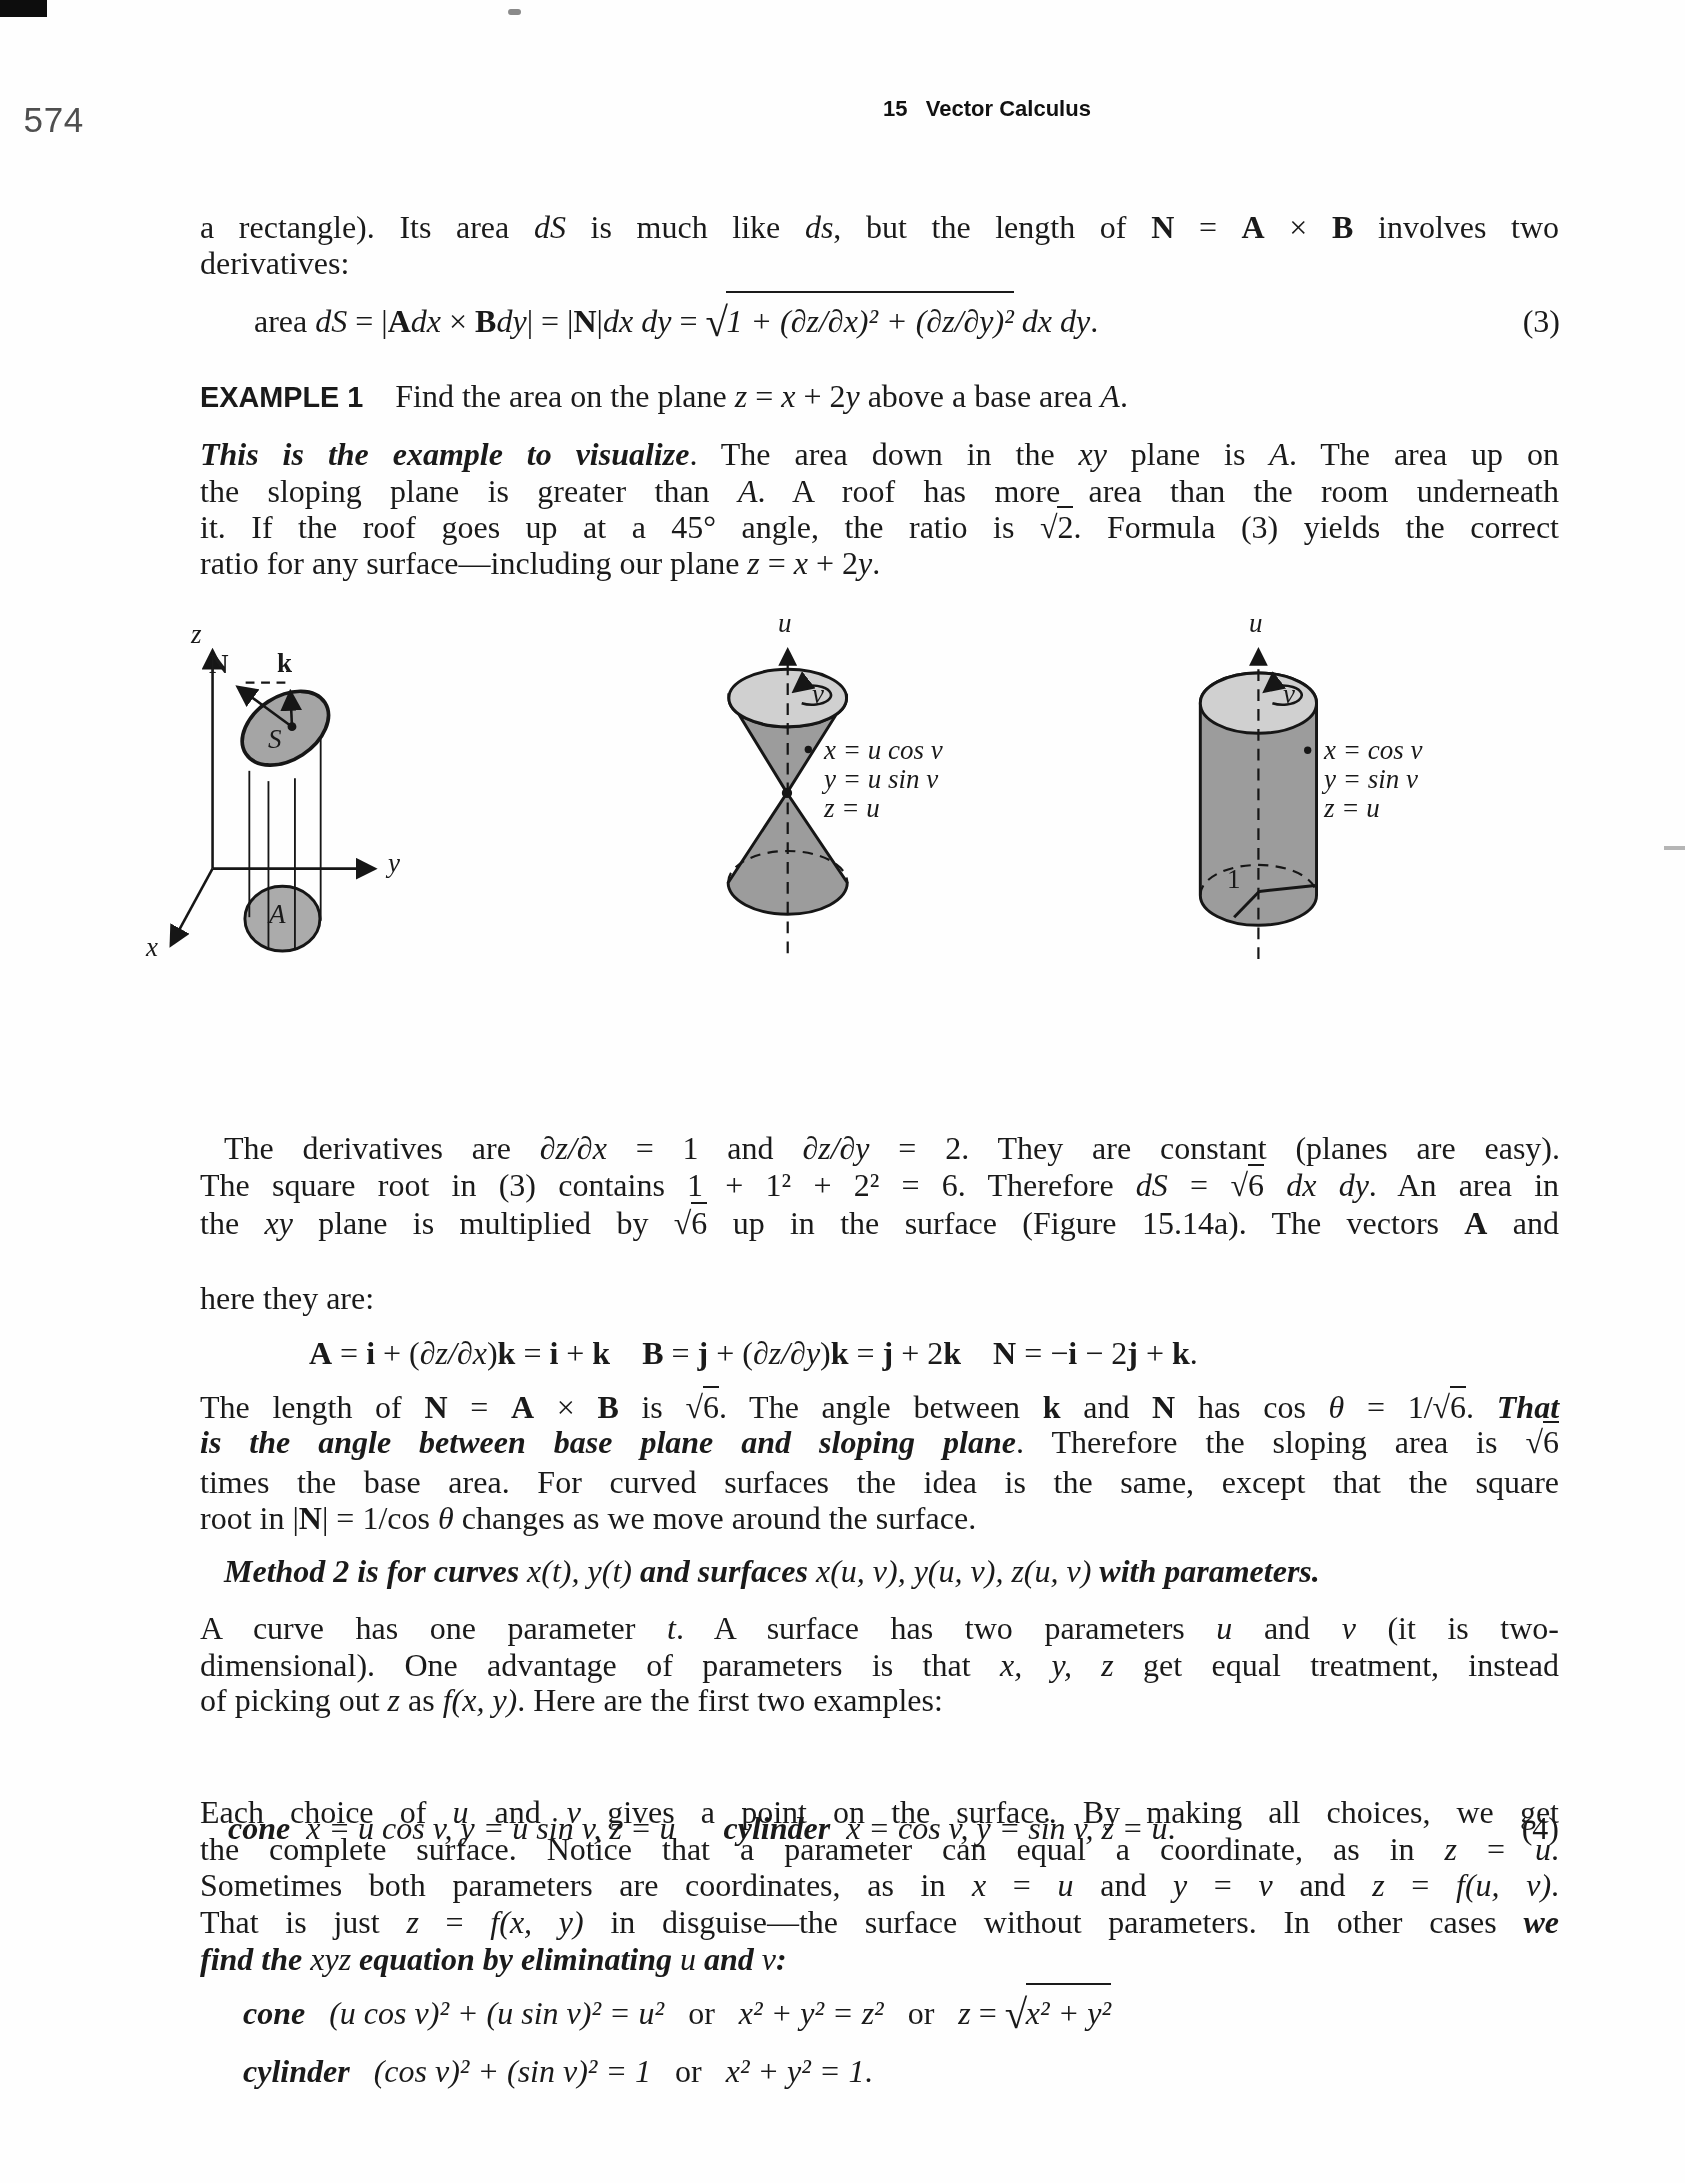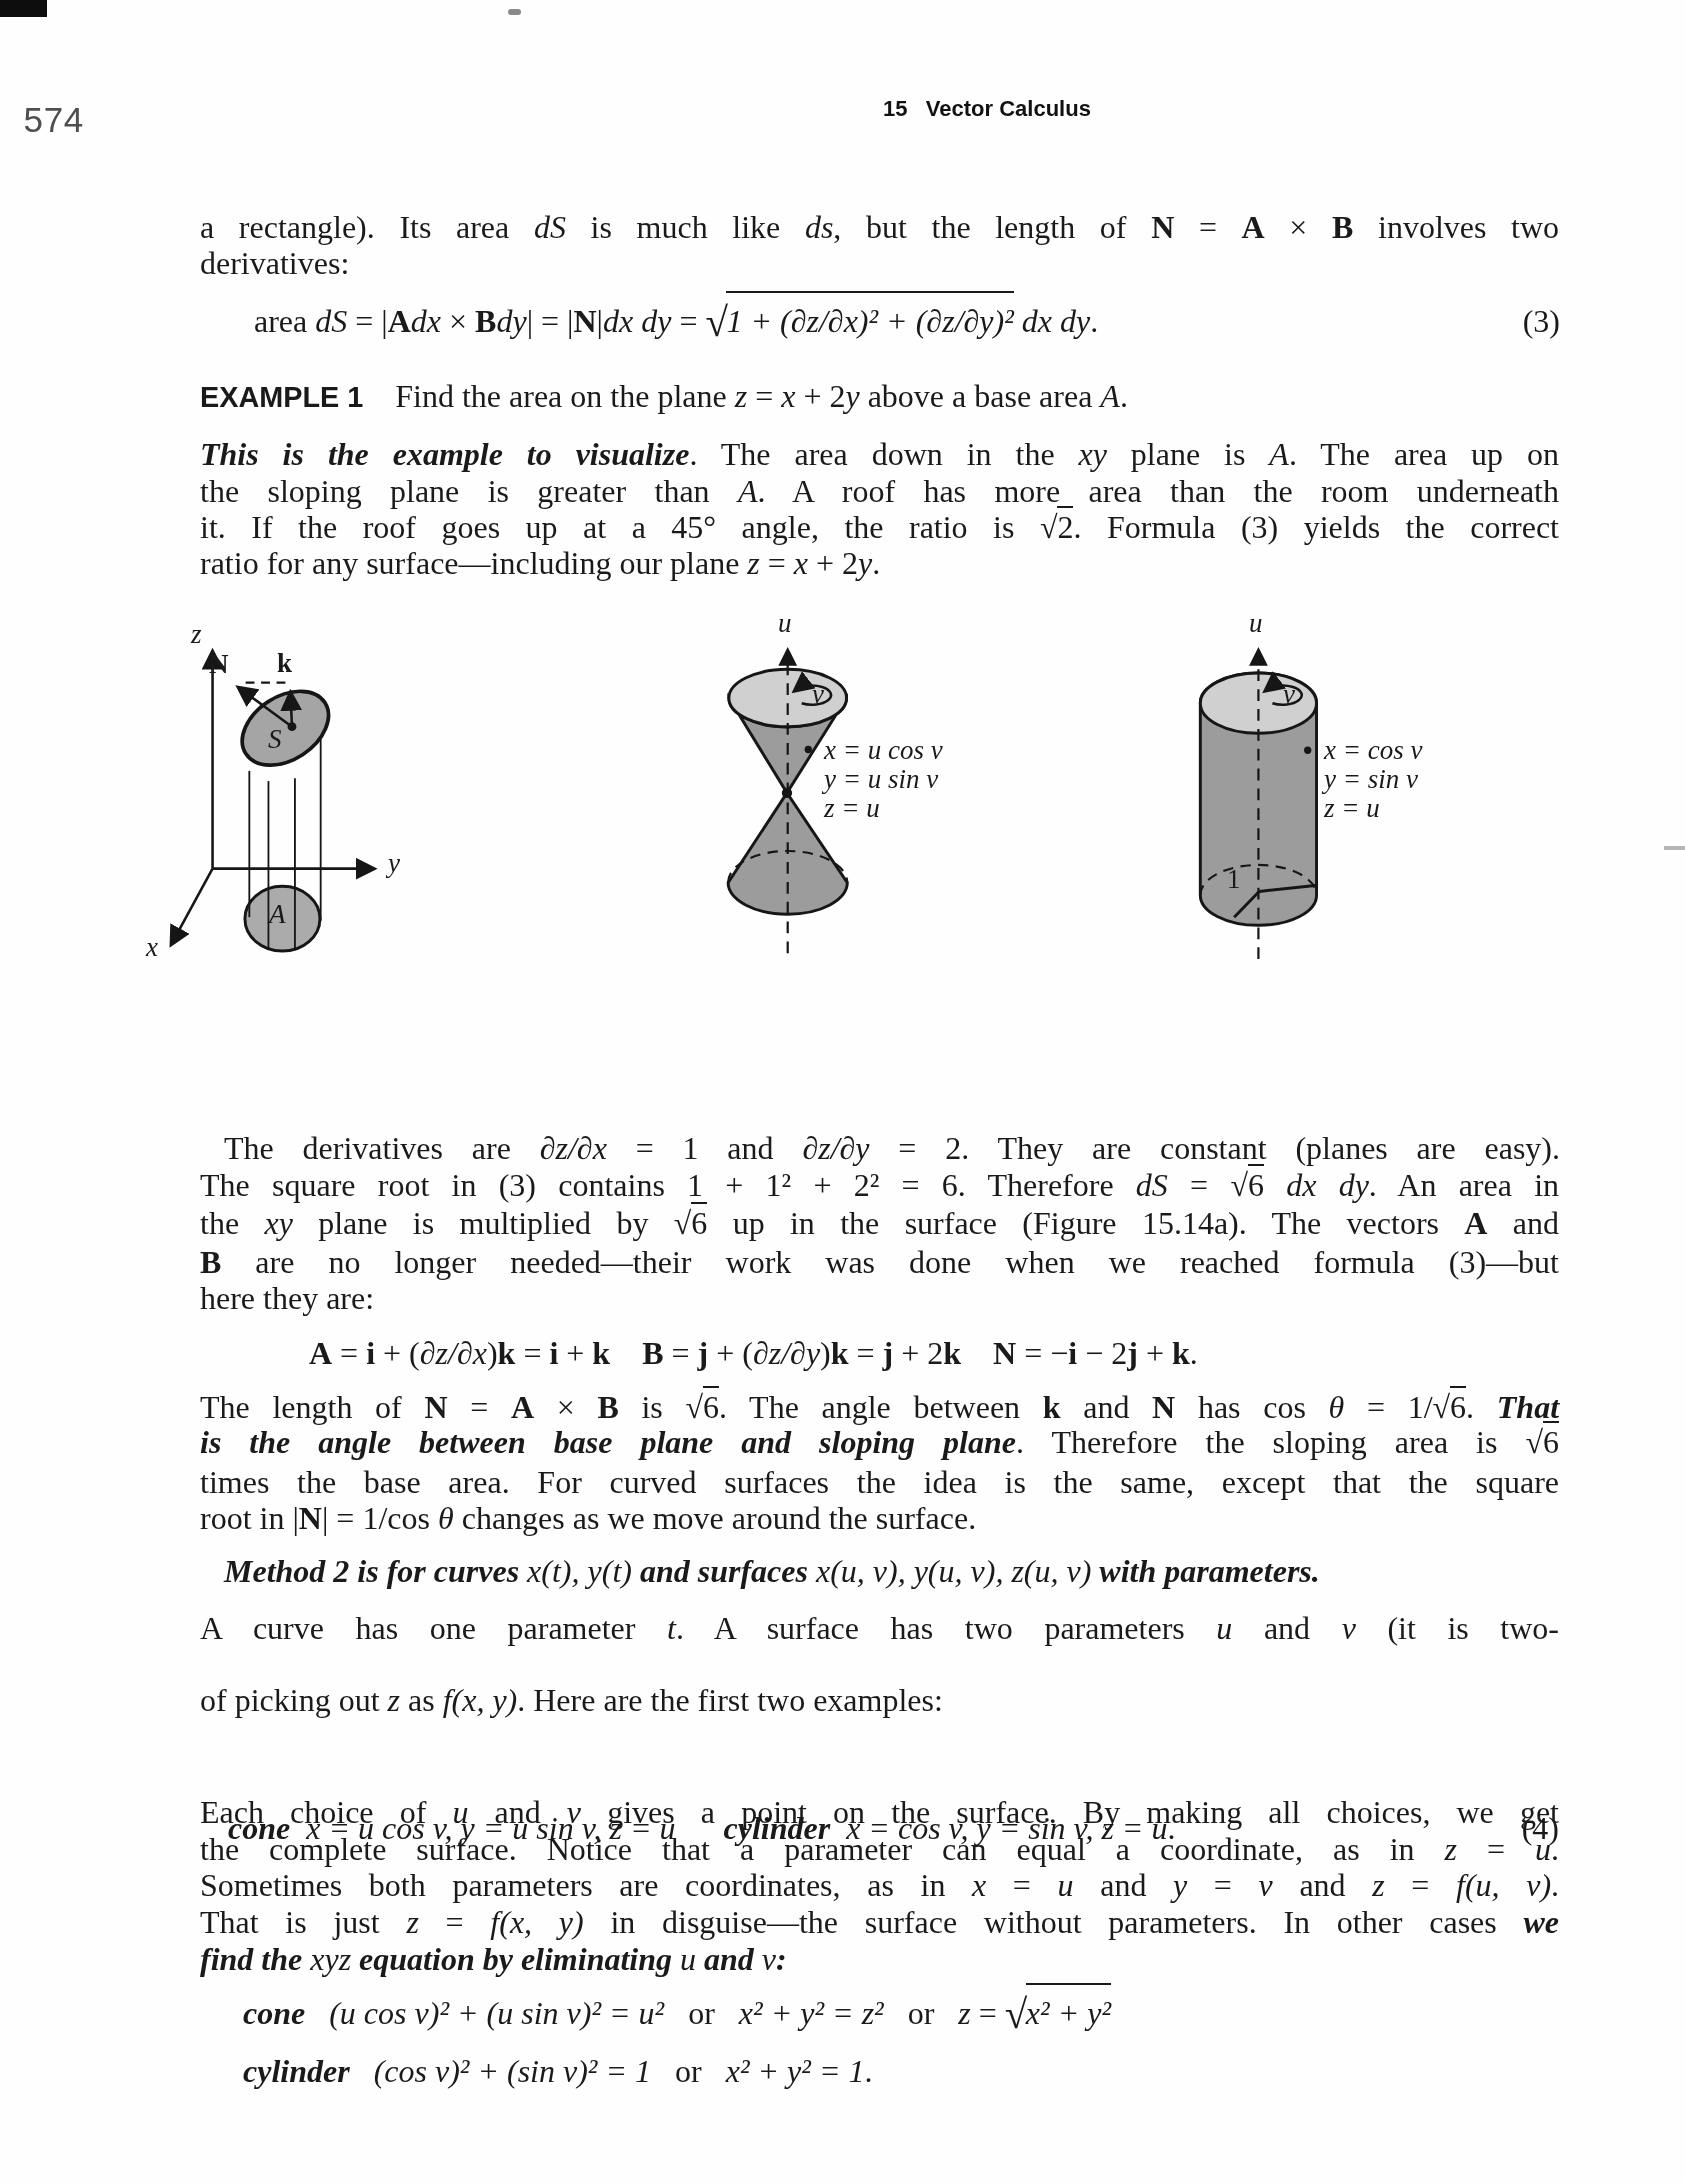--- a/index.html
+++ b/index.html
@@ -97,29 +97,29 @@
       <div class="line " style="left: 200px; top: 213px;"><span class="seg-r">derivatives:</span></div>
       <div class="line eqline" style="left: 254px; top: 271px; width: 1306px;"><span class="seg-r">area </span><span class="seg-i">dS</span><span class="seg-r"> = |</span><span class="seg-b">A</span><span class="seg-i">dx</span><span class="seg-r"> × </span><span class="seg-b">B</span><span class="seg-i">dy</span><span class="seg-r">| = |</span><span class="seg-b">N</span><span class="seg-r">|</span><span class="seg-i">dx dy</span><span class="seg-r"> = </span><span class="seg-rad">√</span><span class="seg-iol">1 + (∂z/∂x)² + (∂z/∂y)²</span><span class="seg-r"> </span><span class="seg-i">dx dy</span><span class="seg-r">.</span><span class="eqnum">(3)</span></div>
       <div class="line " style="left: 200px; top: 346px;"><span class="seg-sb">EXAMPLE 1</span><span class="seg-r">    Find the area on the plane </span><span class="seg-i">z</span><span class="seg-r"> = </span><span class="seg-i">x</span><span class="seg-r"> + 2</span><span class="seg-i">y</span><span class="seg-r"> above a base area </span><span class="seg-i">A</span><span class="seg-r">.</span></div>
       <div class="line just" style="left: 200px; top: 404px; width: 1359px;"><span class="seg-bi">This is the example to visualize</span><span class="seg-r">. The area down in the </span><span class="seg-i">xy</span><span class="seg-r"> plane is </span><span class="seg-i">A</span><span class="seg-r">. The area up on</span></div>
       <div class="line just" style="left: 200px; top: 441px; width: 1359px;"><span class="seg-r">the sloping plane is greater than </span><span class="seg-i">A</span><span class="seg-r">. A roof has more area than the room underneath</span></div>
       <div class="line just" style="left: 200px; top: 477px; width: 1359px;"><span class="seg-r">it. If the roof goes up at a 45° angle, the ratio is </span><span class="seg-r">√</span><span class="seg-ol">2</span><span class="seg-r">. Formula (3) yields the correct</span></div>
       <div class="line " style="left: 200px; top: 513px;"><span class="seg-r">ratio for any surface—including our plane </span><span class="seg-i">z</span><span class="seg-r"> = </span><span class="seg-i">x</span><span class="seg-r"> + 2</span><span class="seg-i">y</span><span class="seg-r">.</span></div>
       <div class="line just" style="left: 224px; top: 1098px; width: 1336px;"><span class="seg-r">The derivatives are </span><span class="seg-i">∂z/∂x</span><span class="seg-r"> = 1 and </span><span class="seg-i">∂z/∂y</span><span class="seg-r"> = 2. They are constant (planes are easy).</span></div>
       <div class="line just" style="left: 200px; top: 1135px; width: 1359px;"><span class="seg-r">The square root in (3) contains 1 + 1² + 2² = 6. Therefore </span><span class="seg-i">dS</span><span class="seg-r"> = </span><span class="seg-r">√</span><span class="seg-ol">6</span><span class="seg-r"> </span><span class="seg-i">dx dy</span><span class="seg-r">. An area in</span></div>
       <div class="line just" style="left: 200px; top: 1173px; width: 1359px;"><span class="seg-r">the </span><span class="seg-i">xy</span><span class="seg-r"> plane is multiplied by </span><span class="seg-r">√</span><span class="seg-ol">6</span><span class="seg-r"> up in the surface (Figure 15.14a). The vectors </span><span class="seg-b">A</span><span class="seg-r"> and</span></div>
-      <div class="line just" style="left: 200px; top: 1212px; width: 1359px;"><span class="seg-b">B</span><span class="seg-r"> are no longer needed—their work was done when we reached formula (3)—but</span></div>
       <div class="line " style="left: 200px; top: 1248px;"><span class="seg-r">here they are:</span></div>
       <div class="line " style="left: 309px; top: 1303px;"><span class="seg-b">A</span><span class="seg-r"> = </span><span class="seg-b">i</span><span class="seg-r"> + (</span><span class="seg-i">∂z/∂x</span><span class="seg-r">)</span><span class="seg-b">k</span><span class="seg-r"> = </span><span class="seg-b">i</span><span class="seg-r"> + </span><span class="seg-b">k</span><span class="seg-r">    </span><span class="seg-b">B</span><span class="seg-r"> = </span><span class="seg-b">j</span><span class="seg-r"> + (</span><span class="seg-i">∂z/∂y</span><span class="seg-r">)</span><span class="seg-b">k</span><span class="seg-r"> = </span><span class="seg-b">j</span><span class="seg-r"> + 2</span><span class="seg-b">k</span><span class="seg-r">    </span><span class="seg-b">N</span><span class="seg-r"> = −</span><span class="seg-b">i</span><span class="seg-r"> − 2</span><span class="seg-b">j</span><span class="seg-r"> + </span><span class="seg-b">k</span><span class="seg-r">.</span></div>
       <div class="line just" style="left: 200px; top: 1357px; width: 1359px;"><span class="seg-r">The length of </span><span class="seg-b">N</span><span class="seg-r"> = </span><span class="seg-b">A</span><span class="seg-r"> × </span><span class="seg-b">B</span><span class="seg-r"> is </span><span class="seg-r">√</span><span class="seg-ol">6</span><span class="seg-r">. The angle between </span><span class="seg-b">k</span><span class="seg-r"> and </span><span class="seg-b">N</span><span class="seg-r"> has cos </span><span class="seg-i">θ</span><span class="seg-r"> = 1/</span><span class="seg-r">√</span><span class="seg-ol">6</span><span class="seg-r">. </span><span class="seg-bi">That</span></div>
       <div class="line just" style="left: 200px; top: 1392px; width: 1359px;"><span class="seg-bi">is the angle between base plane and sloping plane</span><span class="seg-r">. Therefore the sloping area is </span><span class="seg-r">√</span><span class="seg-ol">6</span></div>
       <div class="line just" style="left: 200px; top: 1432px; width: 1359px;"><span class="seg-r">times the base area. For curved surfaces the idea is the same, except that the square</span></div>
       <div class="line " style="left: 200px; top: 1468px;"><span class="seg-r">root in |</span><span class="seg-b">N</span><span class="seg-r">| = 1/cos </span><span class="seg-i">θ</span><span class="seg-r"> changes as we move around the surface.</span></div>
       <div class="line " style="left: 224px; top: 1521px;"><span class="seg-bi">Method 2 is for curves </span><span class="seg-i">x(t), y(t)</span><span class="seg-bi"> and surfaces </span><span class="seg-i">x(u, v), y(u, v), z(u, v)</span><span class="seg-bi"> with parameters.</span></div>
       <div class="line just" style="left: 200px; top: 1578px; width: 1359px;"><span class="seg-r">A curve has one parameter </span><span class="seg-i">t</span><span class="seg-r">. A surface has two parameters </span><span class="seg-i">u</span><span class="seg-r"> and </span><span class="seg-i">v</span><span class="seg-r"> (it is two-</span></div>
+      <div class="line just" style="left: 200px; top: 1615px; width: 1359px;"><span class="seg-r">dimensional). One advantage of parameters is that </span><span class="seg-i">x, y, z</span><span class="seg-r"> get equal treatment, instead</span></div>
       <div class="line " style="left: 200px; top: 1650px;"><span class="seg-r">of picking out </span><span class="seg-i">z</span><span class="seg-r"> as </span><span class="seg-i">f(x, y)</span><span class="seg-r">. Here are the first two examples:</span></div>
       <div class="line eqline" style="left: 228px; top: 1708px; width: 1331px;"><span class="seg-bi">cone</span><span class="seg-i">  x = u cos v, y = u sin v, z = u</span><span class="seg-r">      </span><span class="seg-bi">cylinder</span><span class="seg-i">  x = cos v, y = sin v, z = u</span><span class="seg-r">.</span><span class="eqnum">(4)</span></div>
       <div class="line just" style="left: 200px; top: 1762px; width: 1359px;"><span class="seg-r">Each choice of </span><span class="seg-i">u</span><span class="seg-r"> and </span><span class="seg-i">v</span><span class="seg-r"> gives a point on the surface. By making all choices, we get</span></div>
       <div class="line just" style="left: 200px; top: 1799px; width: 1359px;"><span class="seg-r">the complete surface. Notice that a parameter can equal a coordinate, as in </span><span class="seg-i">z</span><span class="seg-r"> = </span><span class="seg-i">u</span><span class="seg-r">.</span></div>
       <div class="line just" style="left: 200px; top: 1835px; width: 1359px;"><span class="seg-r">Sometimes both parameters are coordinates, as in </span><span class="seg-i">x</span><span class="seg-r"> = </span><span class="seg-i">u</span><span class="seg-r"> and </span><span class="seg-i">y</span><span class="seg-r"> = </span><span class="seg-i">v</span><span class="seg-r"> and </span><span class="seg-i">z</span><span class="seg-r"> = </span><span class="seg-i">f(u, v)</span><span class="seg-r">.</span></div>
       <div class="line just" style="left: 200px; top: 1872px; width: 1359px;"><span class="seg-r">That is just </span><span class="seg-i">z</span><span class="seg-r"> = </span><span class="seg-i">f(x, y)</span><span class="seg-r"> in disguise—the surface without parameters. In other cases </span><span class="seg-bi">we</span></div>
       <div class="line " style="left: 200px; top: 1909px;"><span class="seg-bi">find the </span><span class="seg-i">xyz</span><span class="seg-bi"> equation by eliminating </span><span class="seg-i">u</span><span class="seg-bi"> and </span><span class="seg-i">v</span><span class="seg-bi">:</span></div>
       <div class="line " style="left: 243px; top: 1963px;"><span class="seg-bi">cone</span><span class="seg-r">   </span><span class="seg-i">(u cos v)² + (u sin v)² = u²</span><span class="seg-r">   or   </span><span class="seg-i">x² + y² = z²</span><span class="seg-r">   or   </span><span class="seg-i">z</span><span class="seg-r"> = </span><span class="seg-rad">√</span><span class="seg-iol">x² + y²</span></div>
       <div class="line " style="left: 243px; top: 2021px;"><span class="seg-bi">cylinder</span><span class="seg-r">   </span><span class="seg-i">(cos v)² + (sin v)² = 1</span><span class="seg-r">   or   </span><span class="seg-i">x² + y² = 1</span><span class="seg-r">.</span></div>
     </div>

